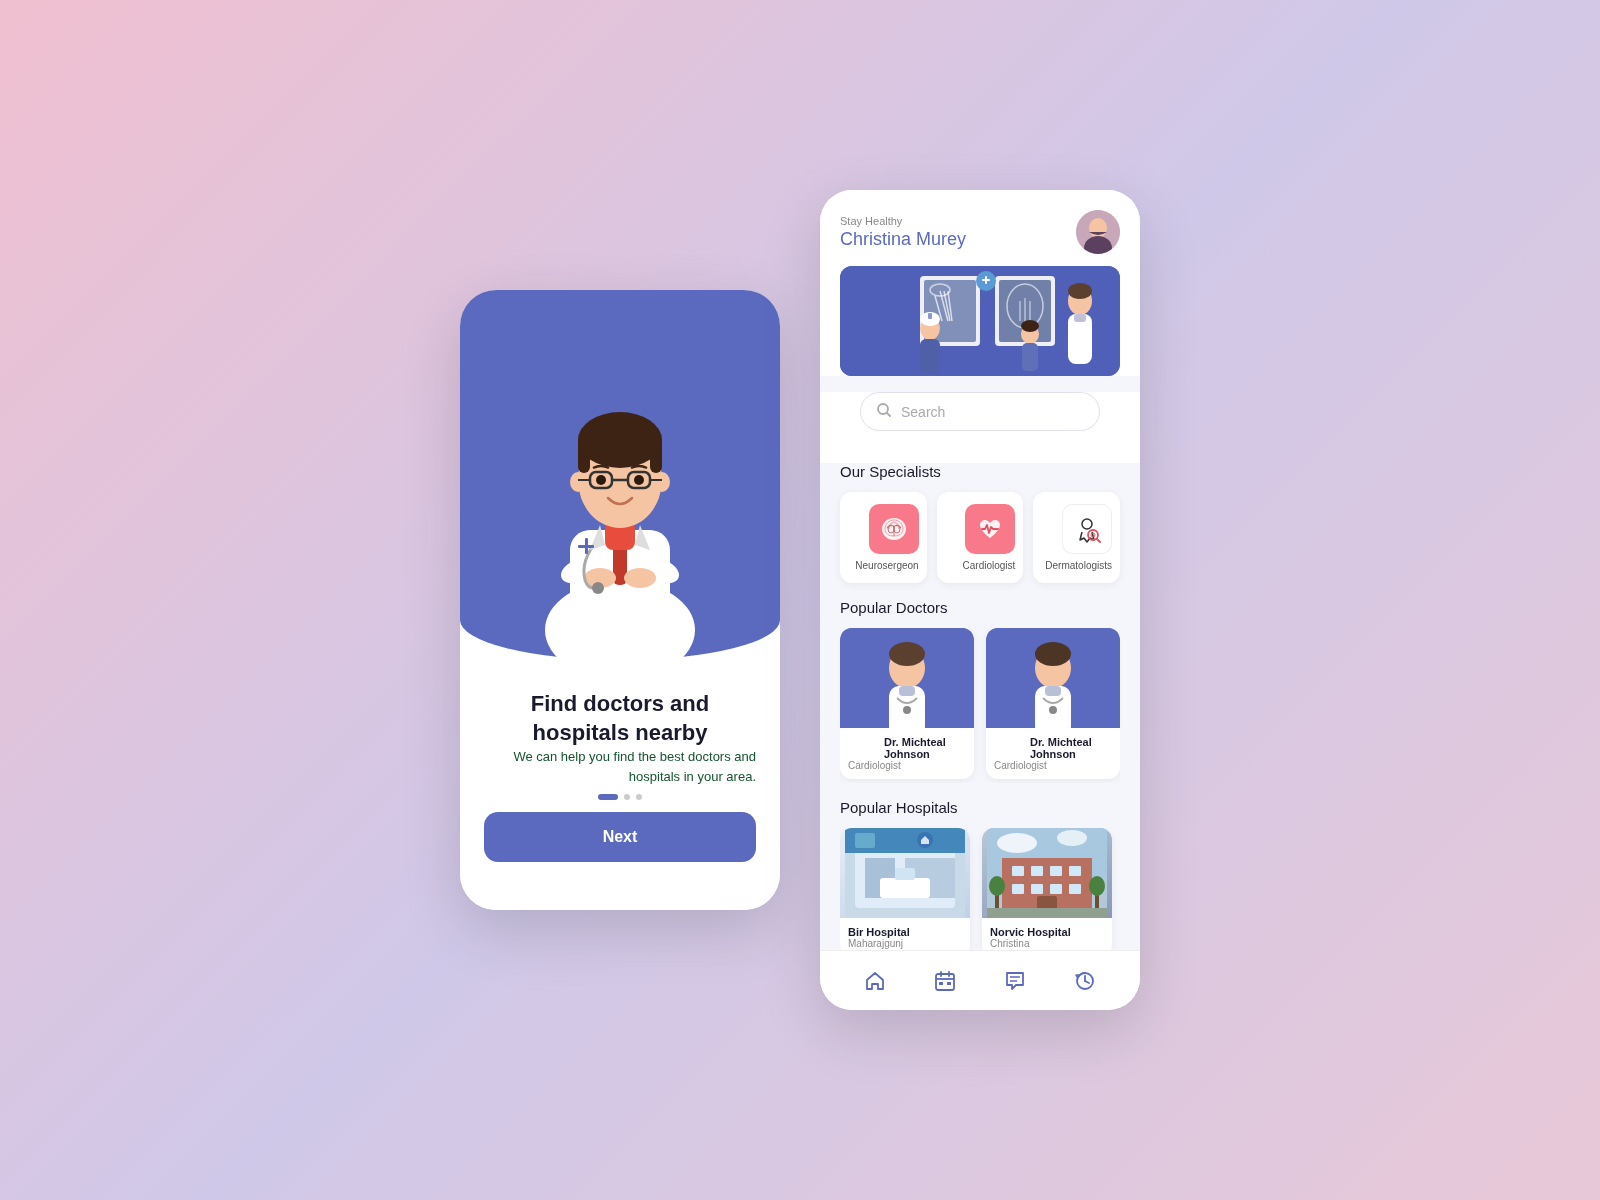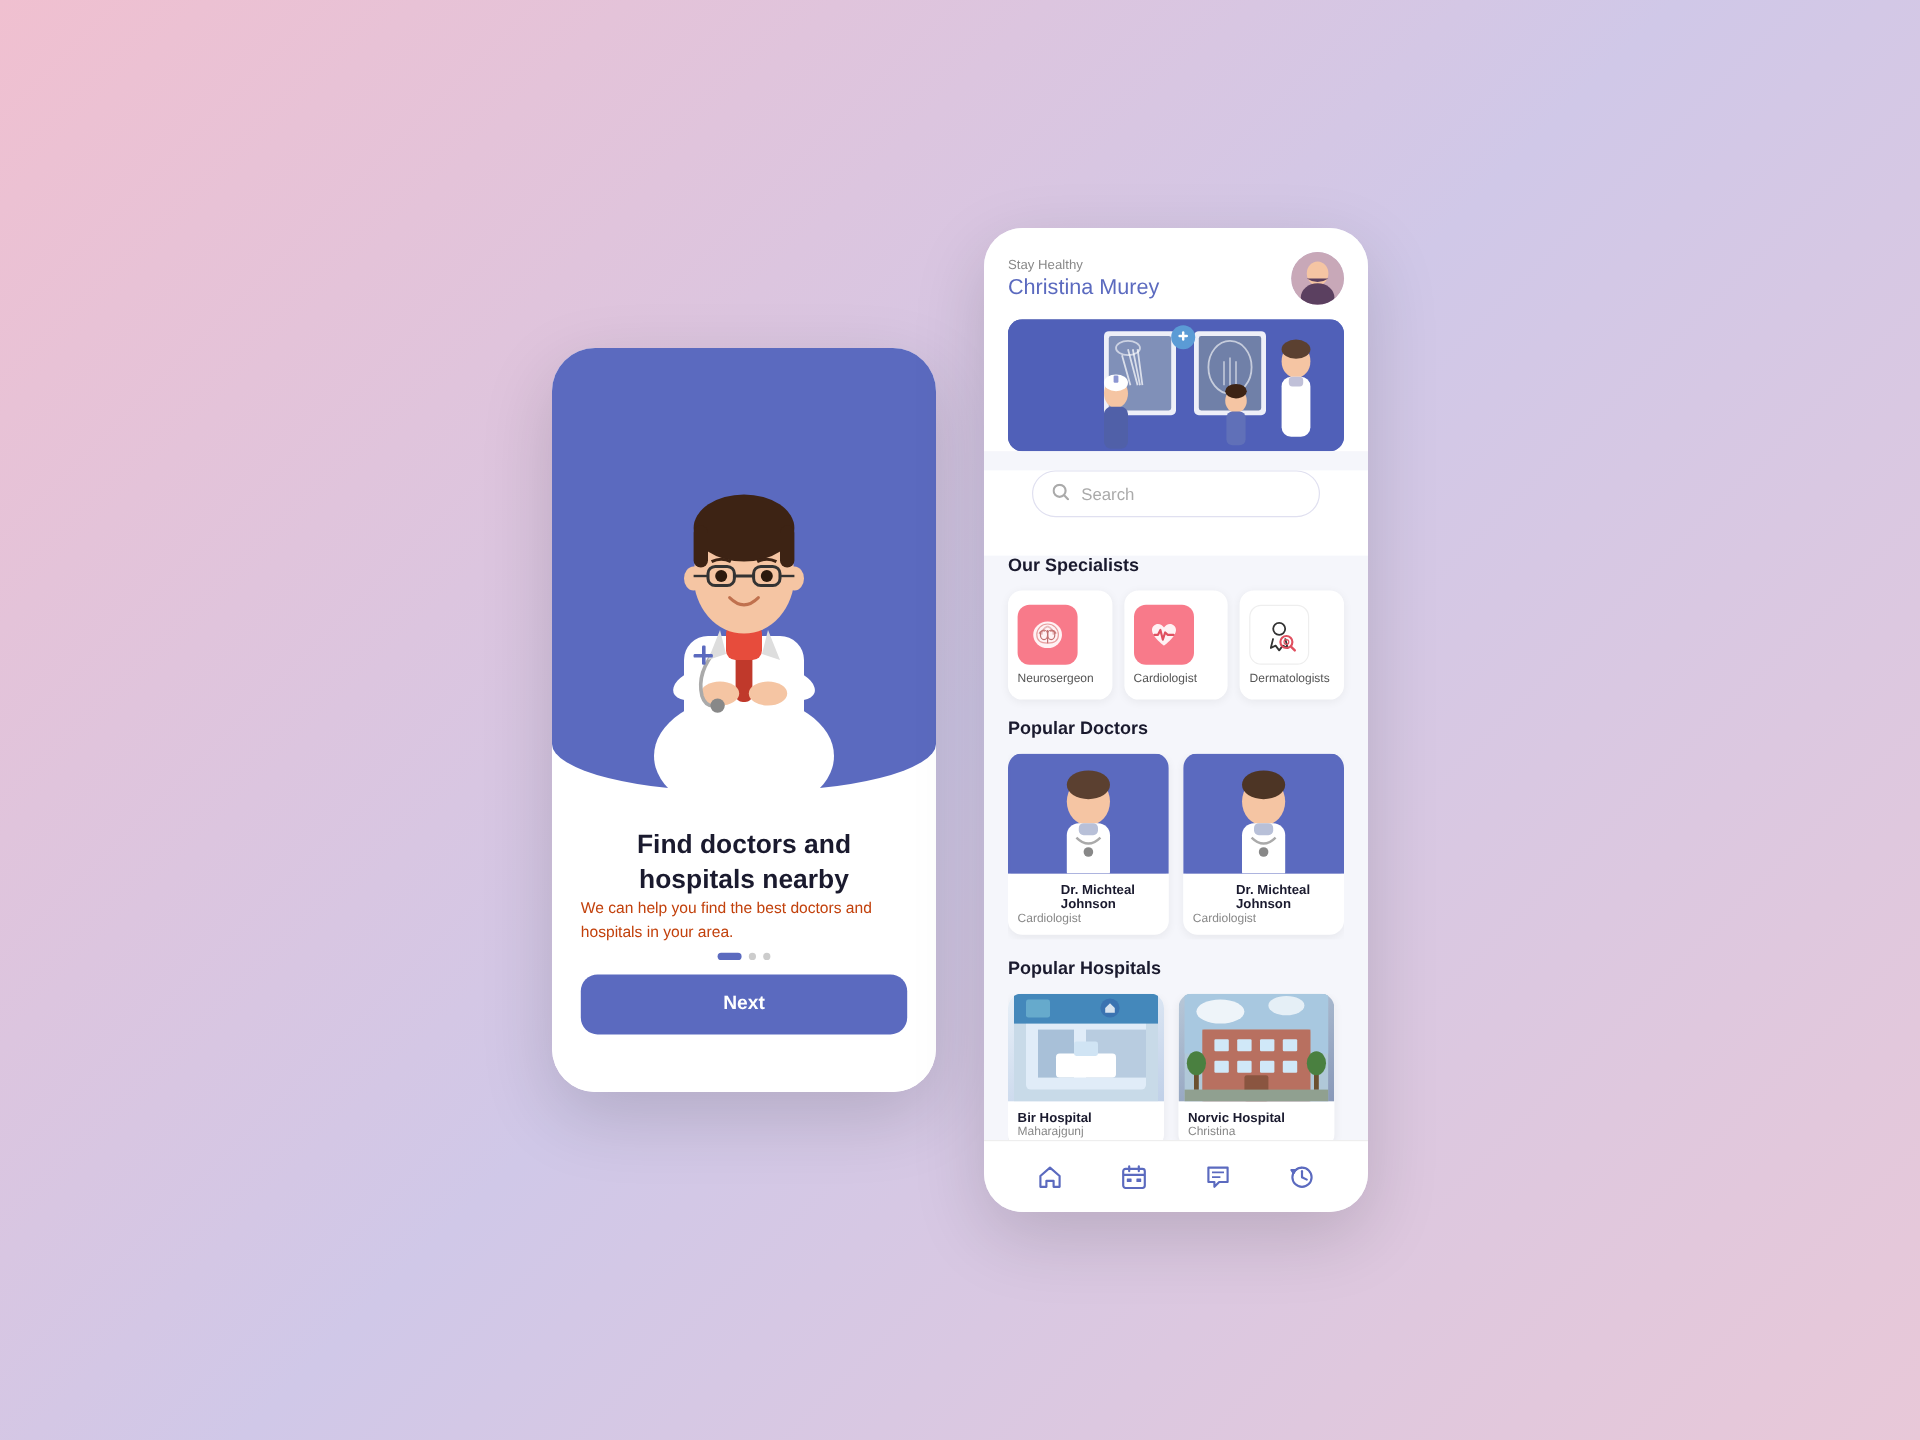--- a/index.html
+++ b/index.html
@@ -66,22 +66,22 @@
     .onboarding-title {
       font-size: 22px;
       font-weight: 700;
       color: #1a1a2e;
       text-align: center;
       line-height: 1.3;
     }
 
     .onboarding-desc {
       font-size: 13px;
-      color: #c2410c;
-      text-align: left;
+      color: #14532d;
+      text-align: right;
       line-height: 1.5;
     }
 
     .dots-container {
       display: flex;
       gap: 6px;
       margin: 8px 0;
     }
 
     .dot {
@@ -209,38 +209,38 @@
       font-size: 14px;
       color: #aaa;
     }
 
     .section {
       padding: 0 20px 16px;
     }
 
     .section-title {
       font-size: 15px;
-      font-weight: 700;
+      font-weight: 400;
       color: #1a1a2e;
       margin-bottom: 12px;
     }
 
     .specialists-row {
       display: flex;
       gap: 10px;
     }
 
     .specialist-card {
       flex: 1;
       background: white;
       border-radius: 12px;
       padding: 12px 8px;
       display: flex;
       flex-direction: column;
-      align-items: flex-start;
+      align-items: flex-end;
       gap: 6px;
       box-shadow: 0 2px 8px rgba(0,0,0,0.06);
     }
 
     .specialist-icon-box {
       width: 50px;
       height: 50px;
       border-radius: 10px;
       display: flex;
       align-items: center;

